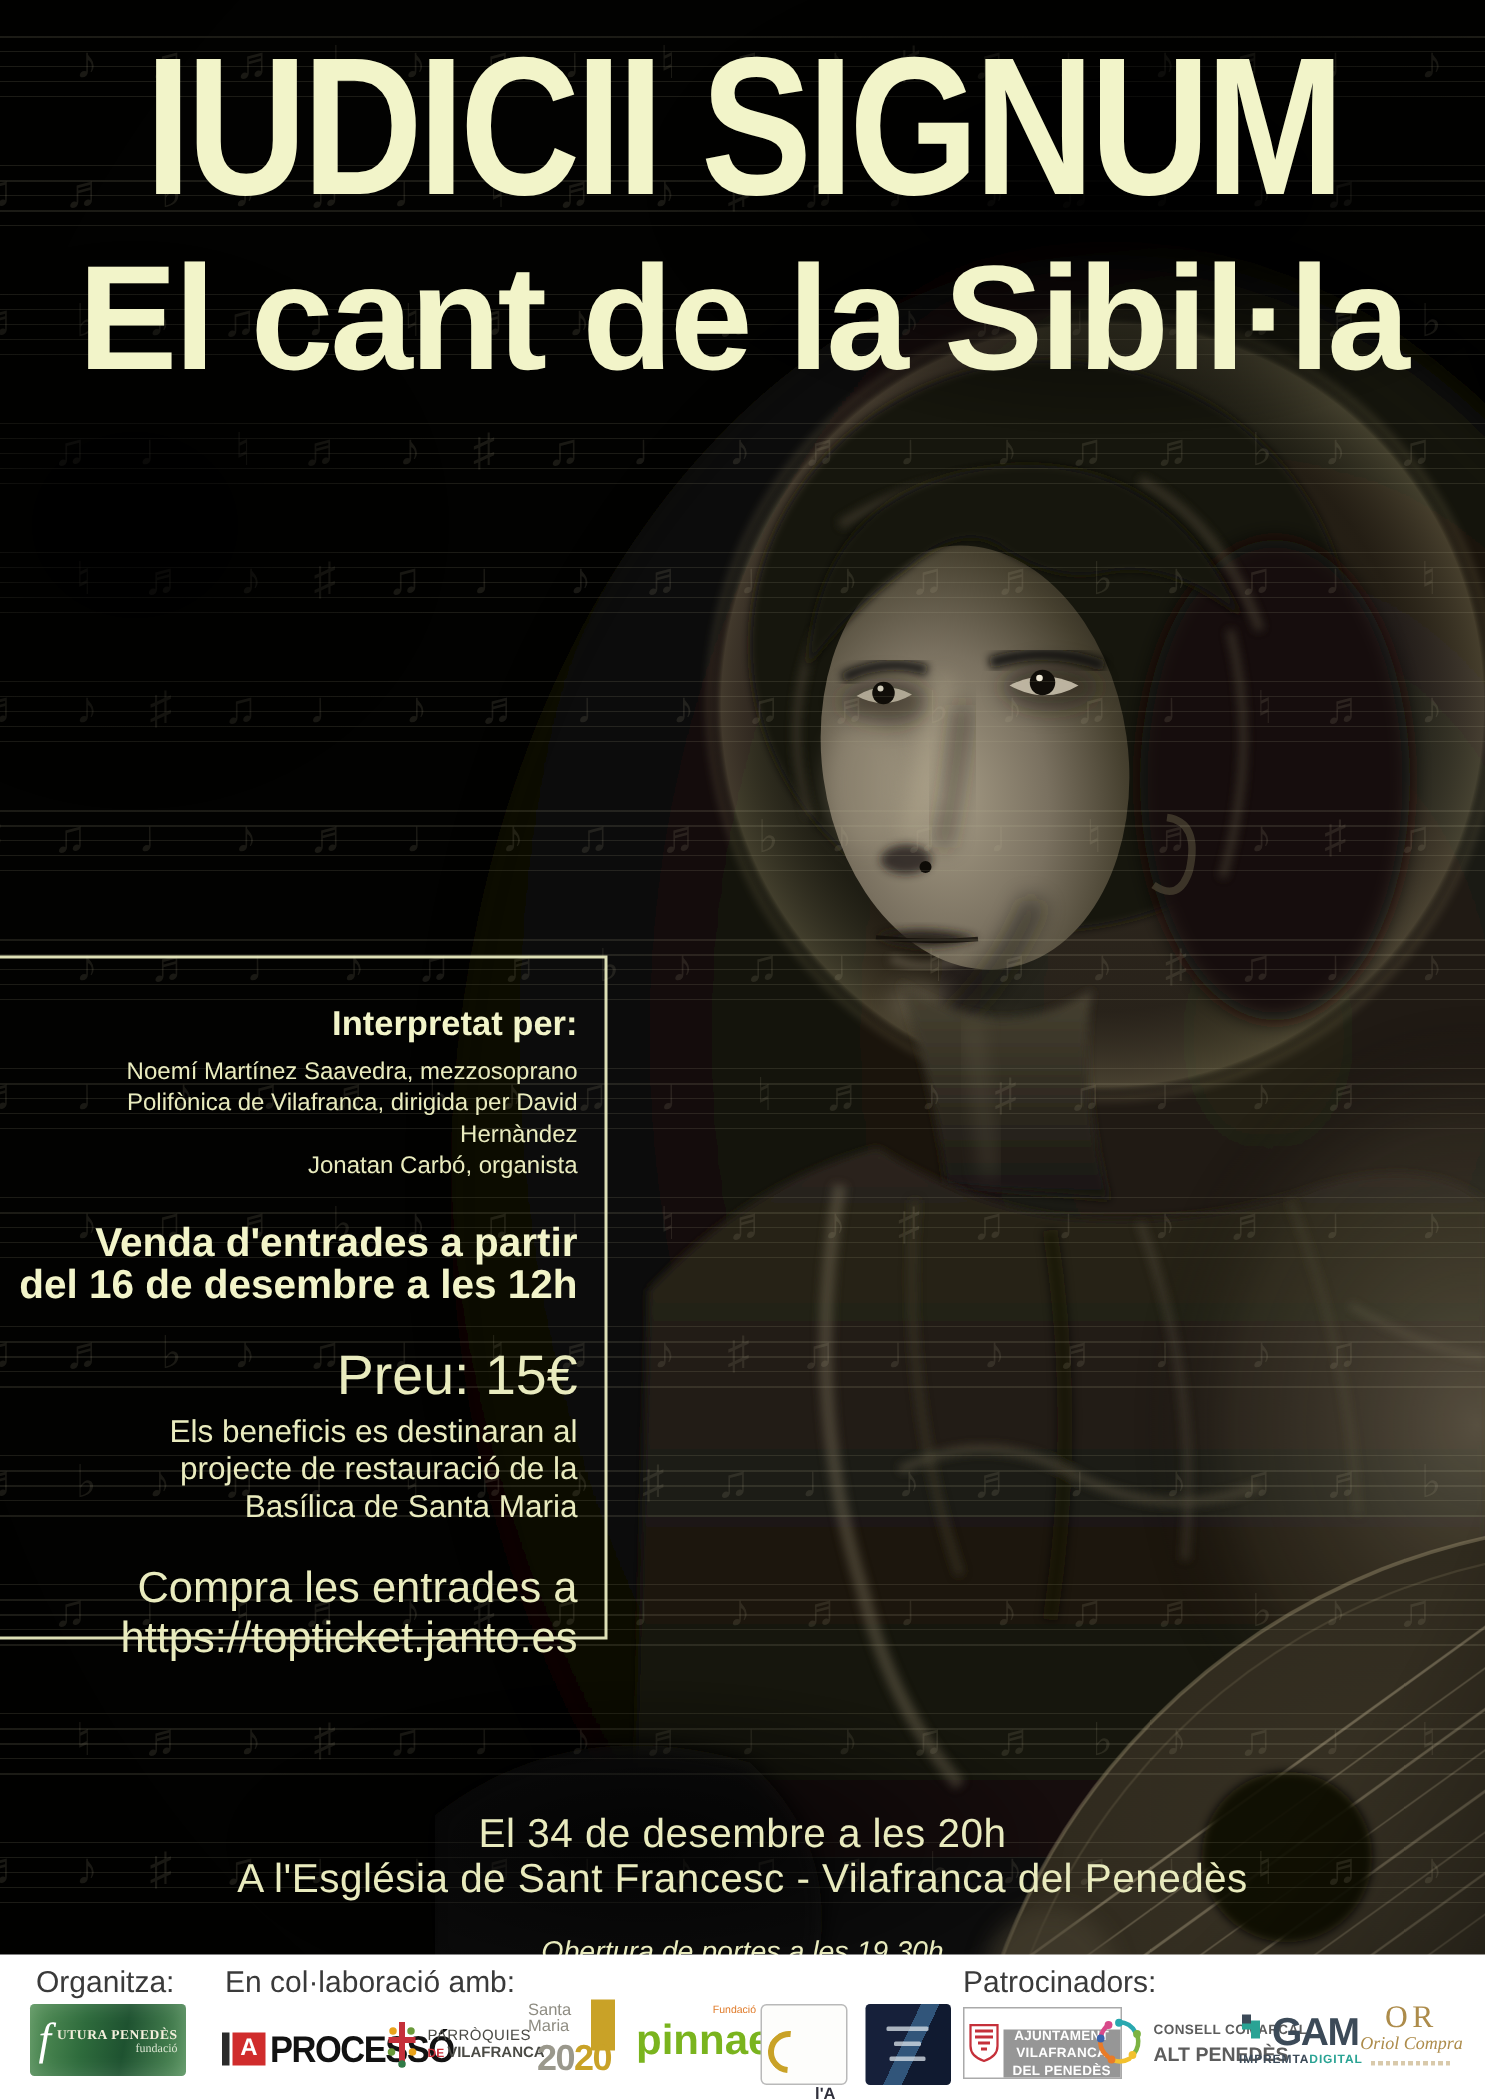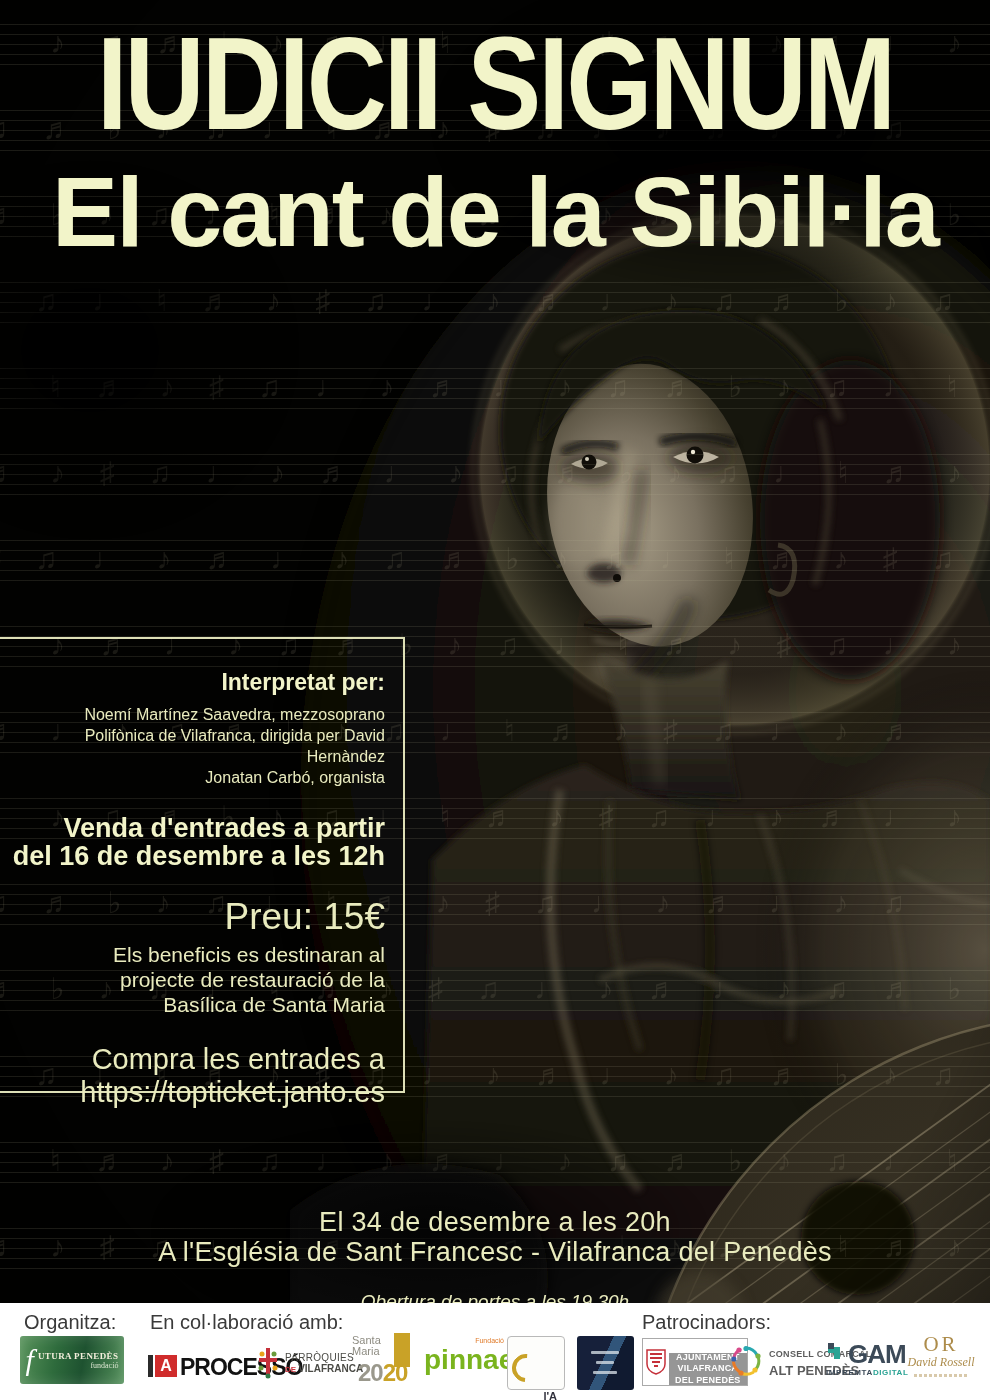--- a/index.html
+++ b/index.html
@@ -375,17 +375,17 @@
           <path d="M2 6 H14 V18 H8 V12 H2 Z" fill="#2aa394"></path>
           <rect x="2" y="2" width="6" height="6" fill="#3c4a58"></rect>
         </svg>
         <span class="gam-name">GAM</span>
       </span>
       <div class="gam-sub"><span>IMPREMTA</span><span class="teal">DIGITAL</span></div>
     </div>
 
     <div class="oriol">
       <div class="or-init">OR</div>
-      <div class="or-name">David Rossell</div>
+      <div class="or-name">Oriol Compra</div>
       <div class="or-line"></div>
     </div>
   </footer>
 </div>
 
 </body></html>

